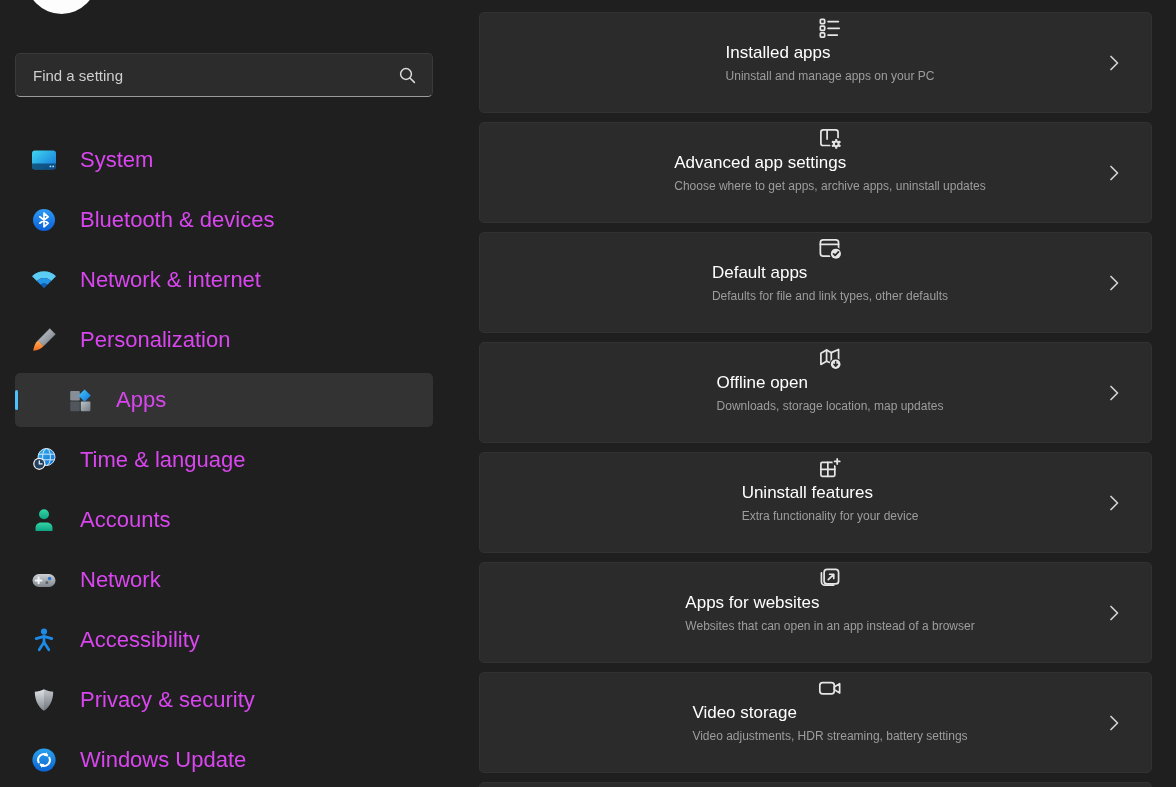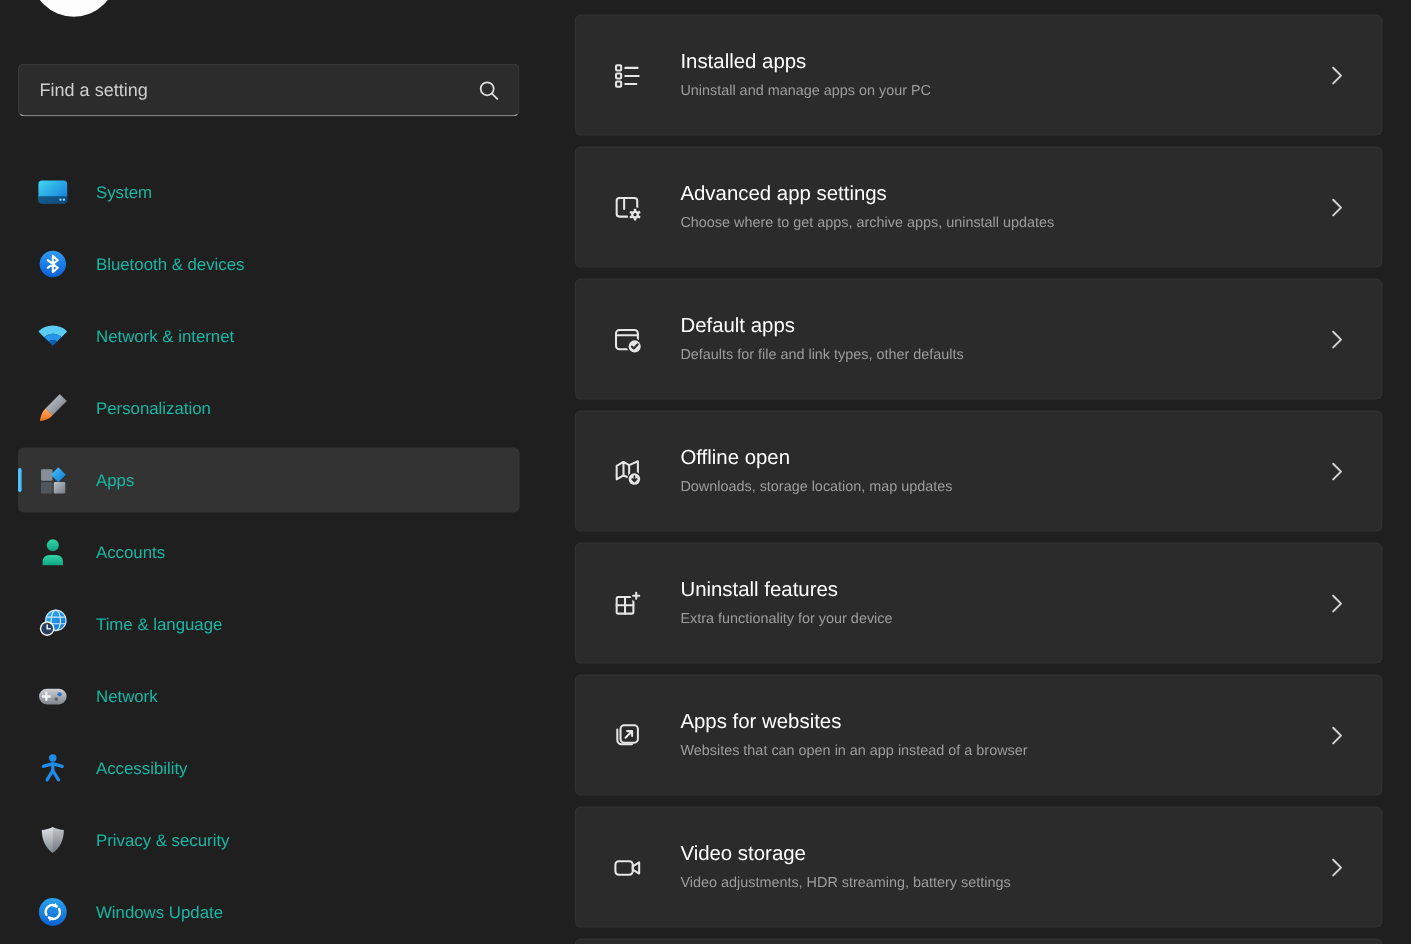--- a/index.html
+++ b/index.html
@@ -34,41 +34,42 @@
   }
   .searchbox input::placeholder { color:#cfcfcf; opacity:1; }
   .search-glyph { margin-right:15px; display:flex; }
 
   .nav { position:absolute; left:15px; top:133px; width:418px; }
   .nav-item {
     position:relative;
     height:54px; margin-bottom:6px; border-radius:5px;
     display:flex; align-items:center; cursor:pointer;
   }
-  .nav-item.selected { background:#333333; }
+  .nav-item.selected { background:#333333;padding-left:36px; }
   .nav-item .pill {
     display:none;
     position:absolute; left:-0.5px; top:17px; width:3.5px; height:20px;
     border-radius:2px; background:var(--accent,#4cc2ff);
   }
   .nav-item.selected .pill { display:block; }
   .nav-ico { width:28px; height:28px; margin-left:15px; flex:none; display:flex; }
   .nav-ico svg { width:28px; height:28px; }
-  .nav-label { margin-left:22px; font-size:14px; color:#14b8a6; white-space:nowrap; }
+  .nav-label { margin-left:22px; font-size:22px; color:#d946ef; white-space:nowrap; }
 
   
   .content { position:absolute; left:479px; top:12px; width:673px; }
   .card {
     position:relative;
     width:673px; height:101px; margin-bottom:9px;
     background:#2b2b2b;
     border:1px solid #323232;
     border-radius:5px;
     display:flex; align-items:center;
     cursor:pointer;
+    flex-direction:column;
   }
   .card-ico { width:30px; height:30px; margin-left:28px; flex:none; display:flex; }
   .card-ico svg { width:30px; height:30px; }
   .card-text { margin-left:29px; display:flex; flex-direction:column; gap:5px; }
   .card-title { font-size:17px; color:#ffffff; line-height:20px; }
   .card-sub { font-size:12px; color:#9d9d9d; line-height:17px; }
   .card-chevron { position:absolute; right:30px; top:50%; transform:translateY(-50%); display:flex; }
 
   .card-partial {
     width:673px; height:101px;
@@ -188,54 +189,54 @@
   </svg>
 </span>
           <span class="nav-label">Apps</span>
         </div>
 
         <div class="nav-item">
 
           <span class="nav-ico">
   <svg viewBox="0 0 28 28">
               <defs>
-                <linearGradient id="g-ac" x1="0" y1="0" x2="0" y2="1">
-                  <stop offset="0" stop-color="#33d6a6"></stop>
-                  <stop offset="1" stop-color="#0fa483"></stop>
-                </linearGradient>
-              </defs>
-    <circle cx="14" cy="8.3" r="5" fill="url(#g-ac)"></circle>
-    <path d="M5.5 25 V21.9 C5.5 18.9 8 16.5 11.1 16.5 H16.9 C20 16.5 22.5 18.9 22.5 21.9 V25 Z" fill="url(#g-ac)"></path>
-  </svg>
-</span>
-          <span class="nav-label">Accounts</span>
-        </div>
-
-        <div class="nav-item">
-
-          <span class="nav-ico">
-  <svg viewBox="0 0 28 28">
-              <defs>
                 <linearGradient id="g-tl" x1="0" y1="0" x2="1" y2="1">
                   <stop offset="0" stop-color="#36b1f1"></stop>
                   <stop offset="1" stop-color="#0f6fd0"></stop>
                 </linearGradient>
               </defs>
     <circle cx="16.5" cy="11" r="8.5" fill="url(#g-tl)"></circle>
     <g stroke="#dff2ff" stroke-width="1" fill="none" opacity="0.9">
       <ellipse cx="16.5" cy="11" rx="3.9" ry="8.5"></ellipse>
       <path d="M8.6 8.2 H24.4 M8.6 13.8 H24.4"></path>
       <circle cx="16.5" cy="11" r="8.5"></circle>
     </g>
     <circle cx="9.3" cy="17.8" r="6.1" fill="#f2f5f8"></circle>
     <circle cx="9.3" cy="17.8" r="4.9" fill="#24405c"></circle>
     <path d="M9.3 14.9 V17.9 H12" stroke="#e9f1f8" stroke-width="1.3" fill="none" stroke-linecap="round"></path>
   </svg>
 </span>
           <span class="nav-label">Time &amp; language</span>
+        </div>
+
+        <div class="nav-item">
+
+          <span class="nav-ico">
+  <svg viewBox="0 0 28 28">
+              <defs>
+                <linearGradient id="g-ac" x1="0" y1="0" x2="0" y2="1">
+                  <stop offset="0" stop-color="#33d6a6"></stop>
+                  <stop offset="1" stop-color="#0fa483"></stop>
+                </linearGradient>
+              </defs>
+    <circle cx="14" cy="8.3" r="5" fill="url(#g-ac)"></circle>
+    <path d="M5.5 25 V21.9 C5.5 18.9 8 16.5 11.1 16.5 H16.9 C20 16.5 22.5 18.9 22.5 21.9 V25 Z" fill="url(#g-ac)"></path>
+  </svg>
+</span>
+          <span class="nav-label">Accounts</span>
         </div>
 
         <div class="nav-item">
 
           <span class="nav-ico">
   <svg viewBox="0 0 28 28">
               <defs>
                 <linearGradient id="g-gm" x1="0" y1="0" x2="0" y2="1">
                   <stop offset="0" stop-color="#cdd1d6"></stop>
                   <stop offset="1" stop-color="#81868d"></stop>

